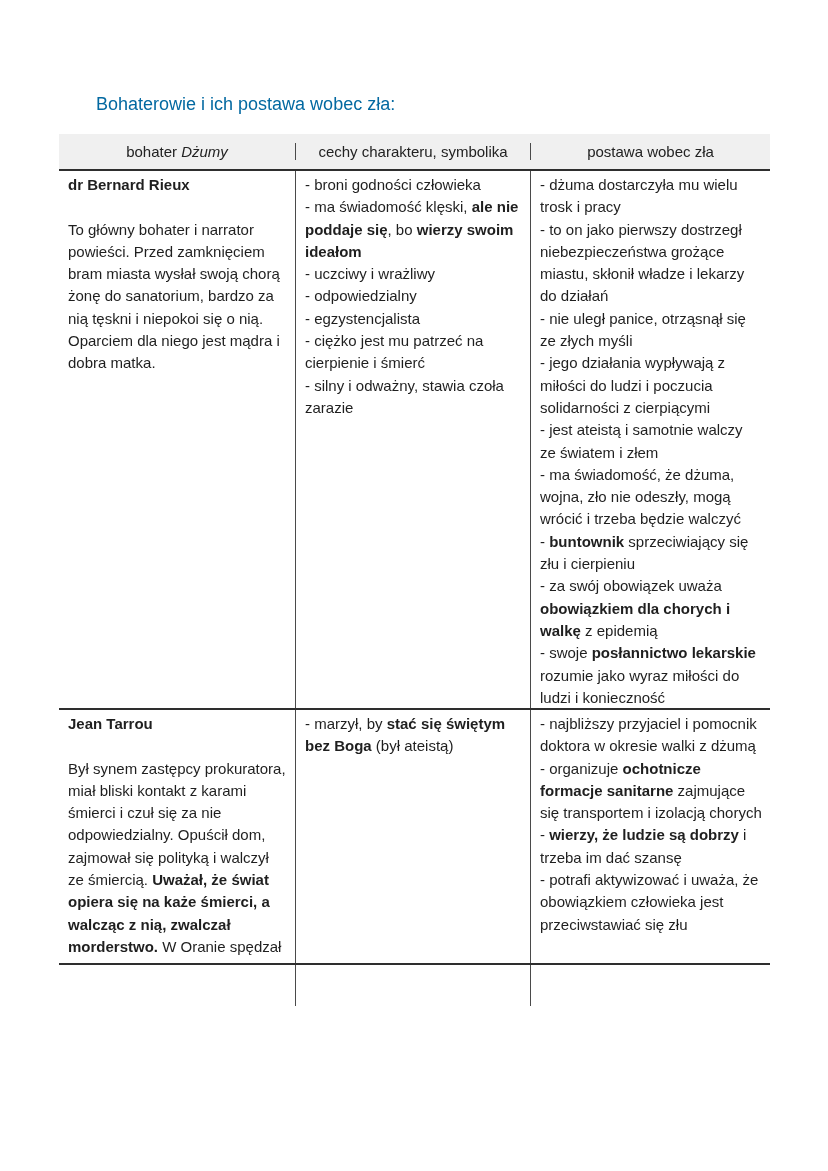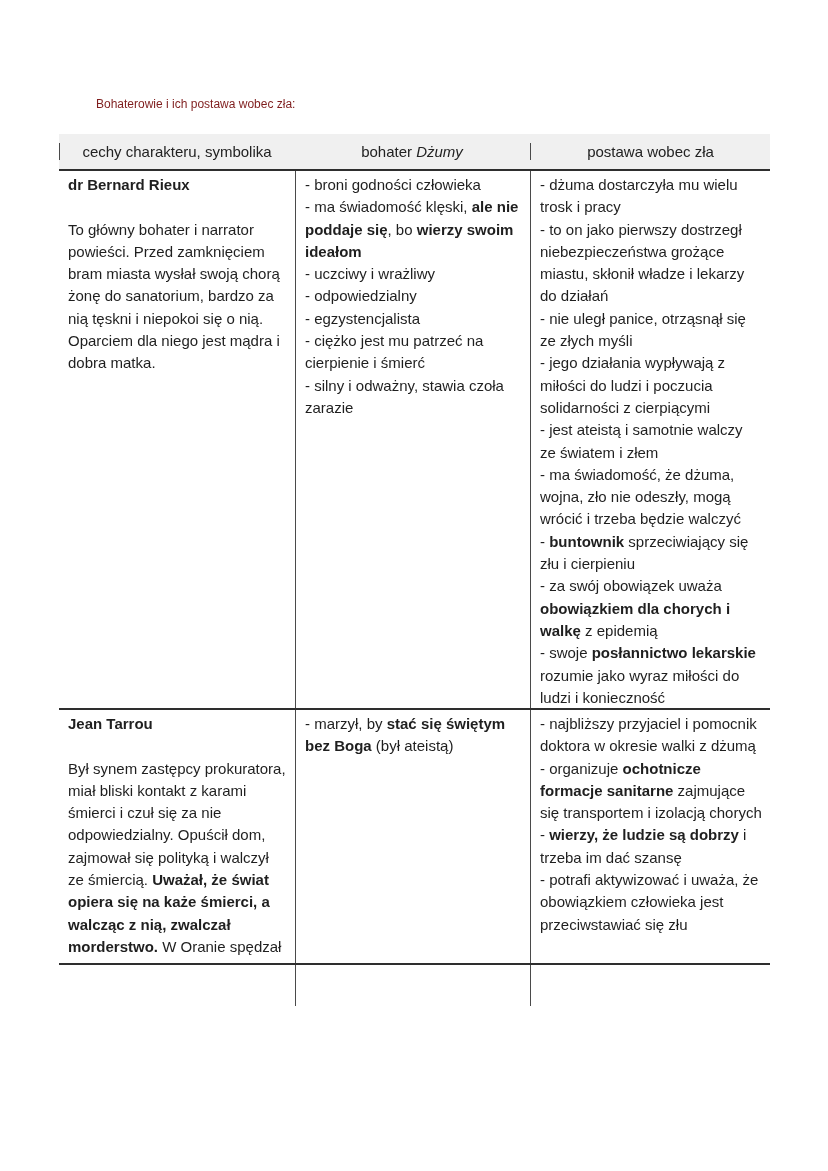--- a/index.html
+++ b/index.html
@@ -13,23 +13,23 @@
     height: 1171px;
     background: #ffffff;
     font-family: "Liberation Sans", sans-serif;
     color: #1f1f1f;
     overflow: hidden;
   }
   .page-title {
     position: absolute;
     left: 96px;
     top: 94px;
-    font-size: 12px;
+    font-size: 18px;
     line-height: 20px;
-    color: #7f1d1d;
+    color: #0369a1;
     text-align: right;
   }
   .table {
     position: absolute;
     left: 59px;
     top: 134px;
     width: 711px;
   }
   .row {
     display: flex;
@@ -71,25 +71,25 @@
 </head>
 <body>
 
 <div class="page">
 
   <div class="page-title">Bohaterowie i ich postawa wobec zła:</div>
 
   <div class="table">
 
     <div class="row header">
+      <div class="hcell c1">
+          <p><span>bohater </span><span class="i">Dżumy</span></p>
+        </div>
       <div class="hcell c2 vline">
           <p><span>cechy charakteru, symbolika</span></p>
-        </div>
-      <div class="hcell c1">
-          <p><span>bohater </span><span class="i">Dżumy</span></p>
         </div>
       <div class="hcell c3 vline">
           <p><span>postawa wobec zła</span></p>
         </div>
     </div>
 
     <div class="row body r1">
       <div class="cell c1">
           <p><span class="b">dr Bernard Rieux</span></p>
           <p>&nbsp;</p>

